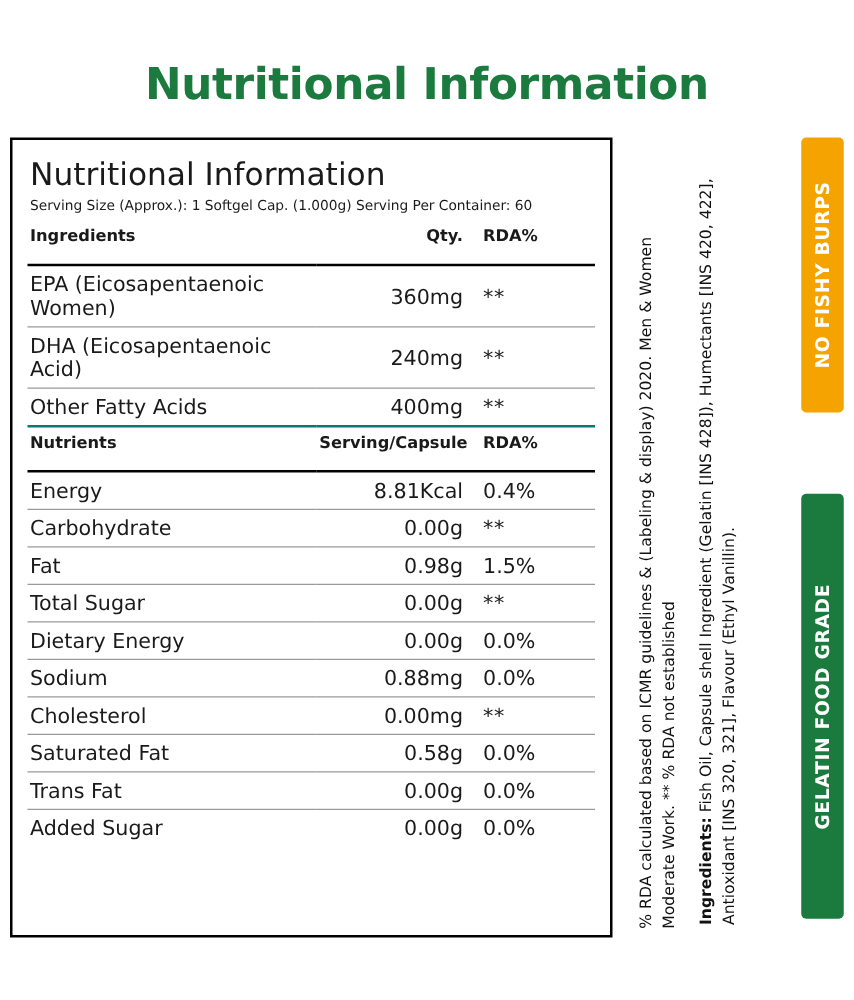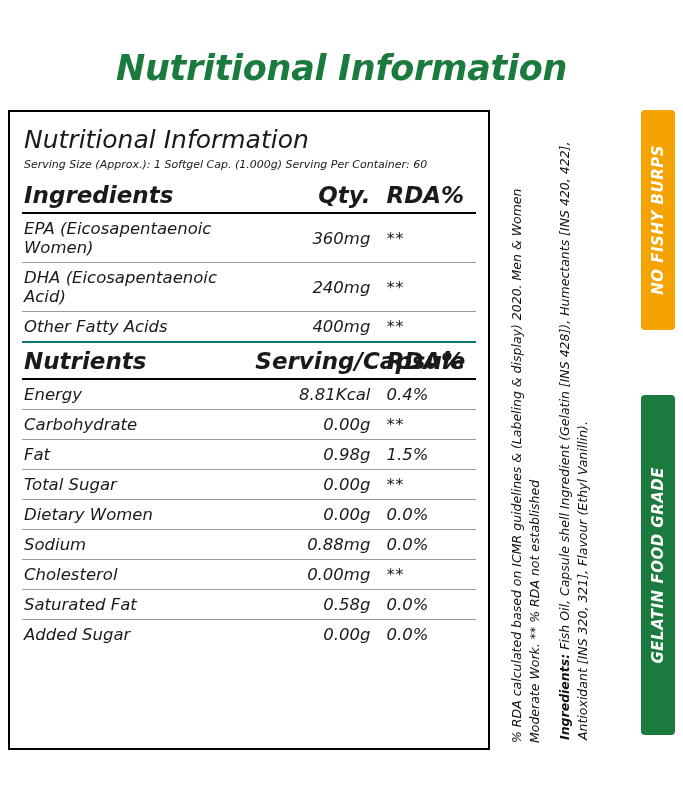--- a/index.html
+++ b/index.html
@@ -13,21 +13,20 @@
     font-family: "DejaVu Sans", "Liberation Sans", sans-serif;
     color: #1a1a1a;
     position: relative;
     overflow: hidden;
   }
 
   .page {
     position: relative;
     width: 683px;
     height: 696px;
-    font-style: italic;
   }
 
   
   .main-heading {
     position: absolute;
     left: 0;
     top: 48px;
     width: 683px;
     text-align: center;
     font-size: 35px;
@@ -71,23 +70,23 @@
     font-weight: normal;
     text-align: left;
     vertical-align: middle;
   }
   .col-name  { width: 53%; }
   .col-qty   { width: 27%; text-align: right !important; padding-right: 14px !important; }
   .col-rda   { width: 20%; text-align: center; padding-right: 4px !important; }
 
   tr.hdr td {
     font-weight: bold;
-    font-size: 23px;
+    font-size: 13px;
     border-bottom: 2px solid #000;
-    padding-bottom: 4px;
+    padding-bottom: 14px;
   }
   tr.hdr td.col-qty, tr.hdr td.col-rda { font-weight: bold; }
   tr.row td {
     border-bottom: 1px solid #9a9a9a;
   }
   tr.row.last-of-block td {
     border-bottom: 2px solid #0f766e;
   }
   tr.row.final td {
     border-bottom: none;
@@ -204,37 +203,42 @@
           <td class="col-name">Fat</td>
           <td class="col-qty">0.98g</td>
           <td class="col-rda">1.5%</td>
         </tr>
         <tr class="row">
           <td class="col-name">Total Sugar</td>
           <td class="col-qty">0.00g</td>
           <td class="col-rda stars">**</td>
         </tr>
         <tr class="row">
-          <td class="col-name">Dietary Women</td>
+          <td class="col-name">Dietary Energy</td>
           <td class="col-qty">0.00g</td>
           <td class="col-rda">0.0%</td>
         </tr>
         <tr class="row">
           <td class="col-name">Sodium</td>
           <td class="col-qty">0.88mg</td>
           <td class="col-rda">0.0%</td>
         </tr>
         <tr class="row">
           <td class="col-name">Cholesterol</td>
           <td class="col-qty">0.00mg</td>
           <td class="col-rda stars">**</td>
         </tr>
         <tr class="row">
           <td class="col-name">Saturated Fat</td>
           <td class="col-qty">0.58g</td>
+          <td class="col-rda">0.0%</td>
+        </tr>
+        <tr class="row">
+          <td class="col-name">Trans Fat</td>
+          <td class="col-qty">0.00g</td>
           <td class="col-rda">0.0%</td>
         </tr>
         <tr class="row final">
           <td class="col-name">Added Sugar</td>
           <td class="col-qty">0.00g</td>
           <td class="col-rda">0.0%</td>
         </tr>
       </tbody>
     </table>
   </div>

